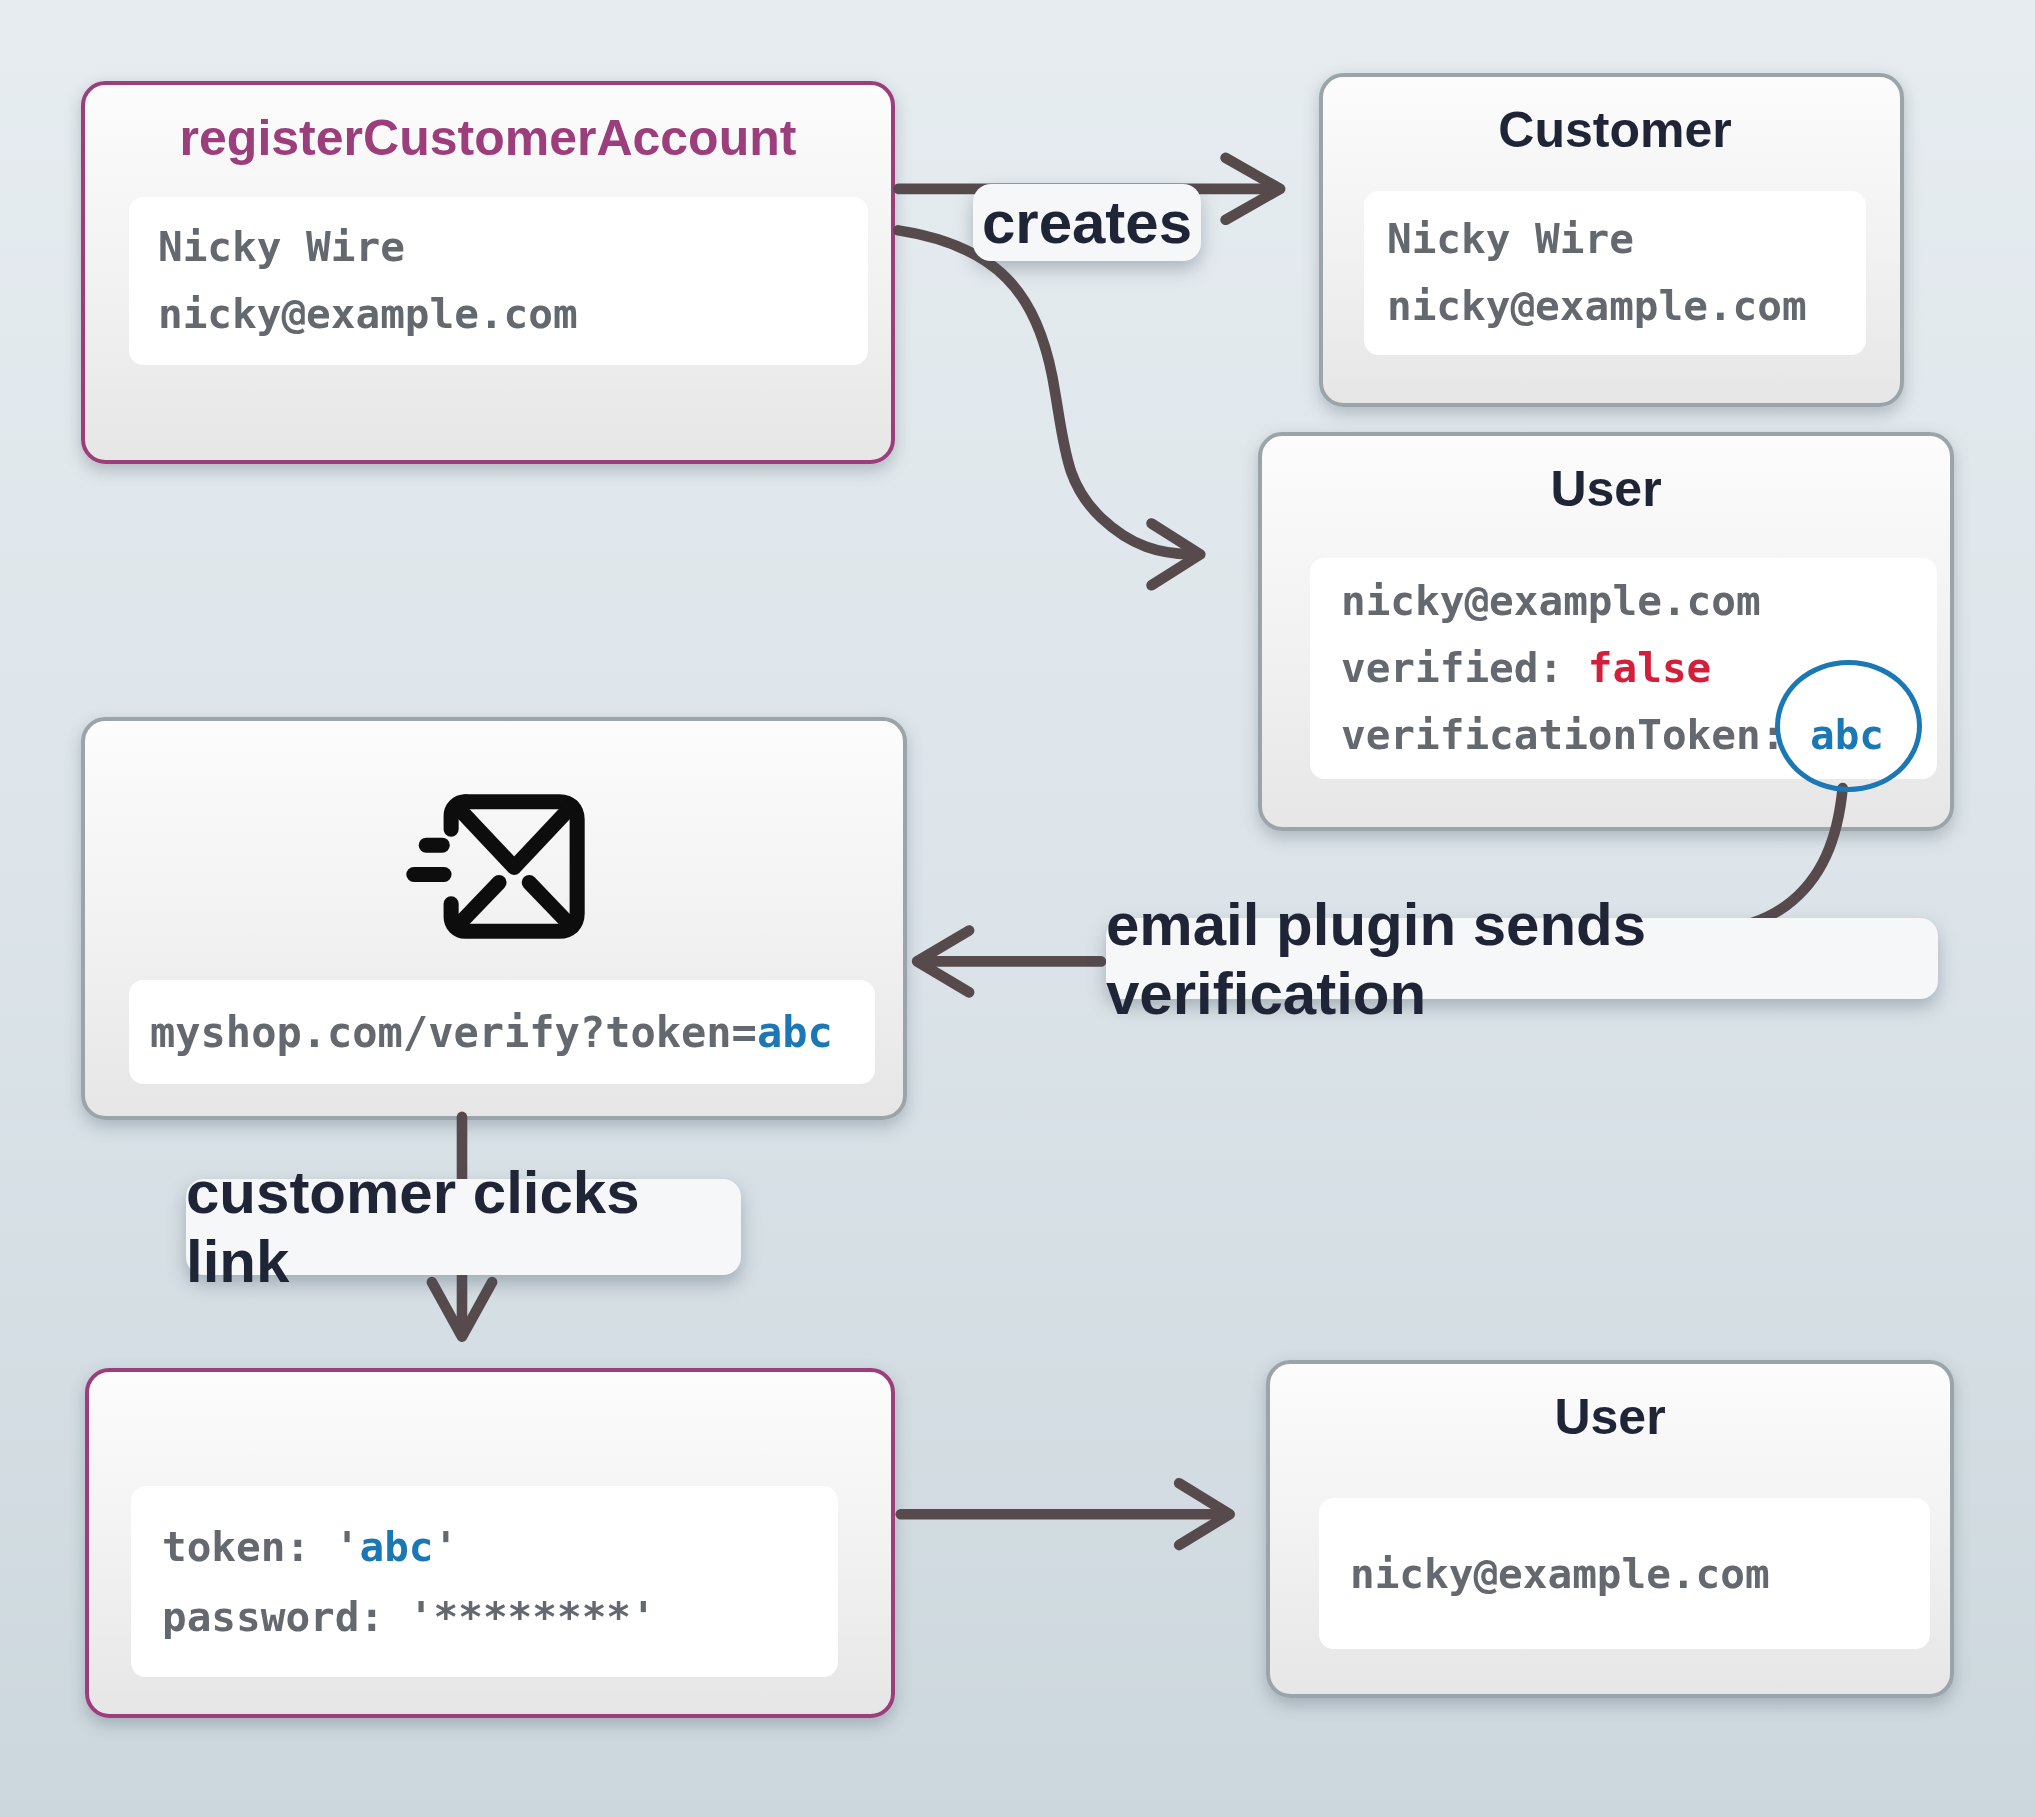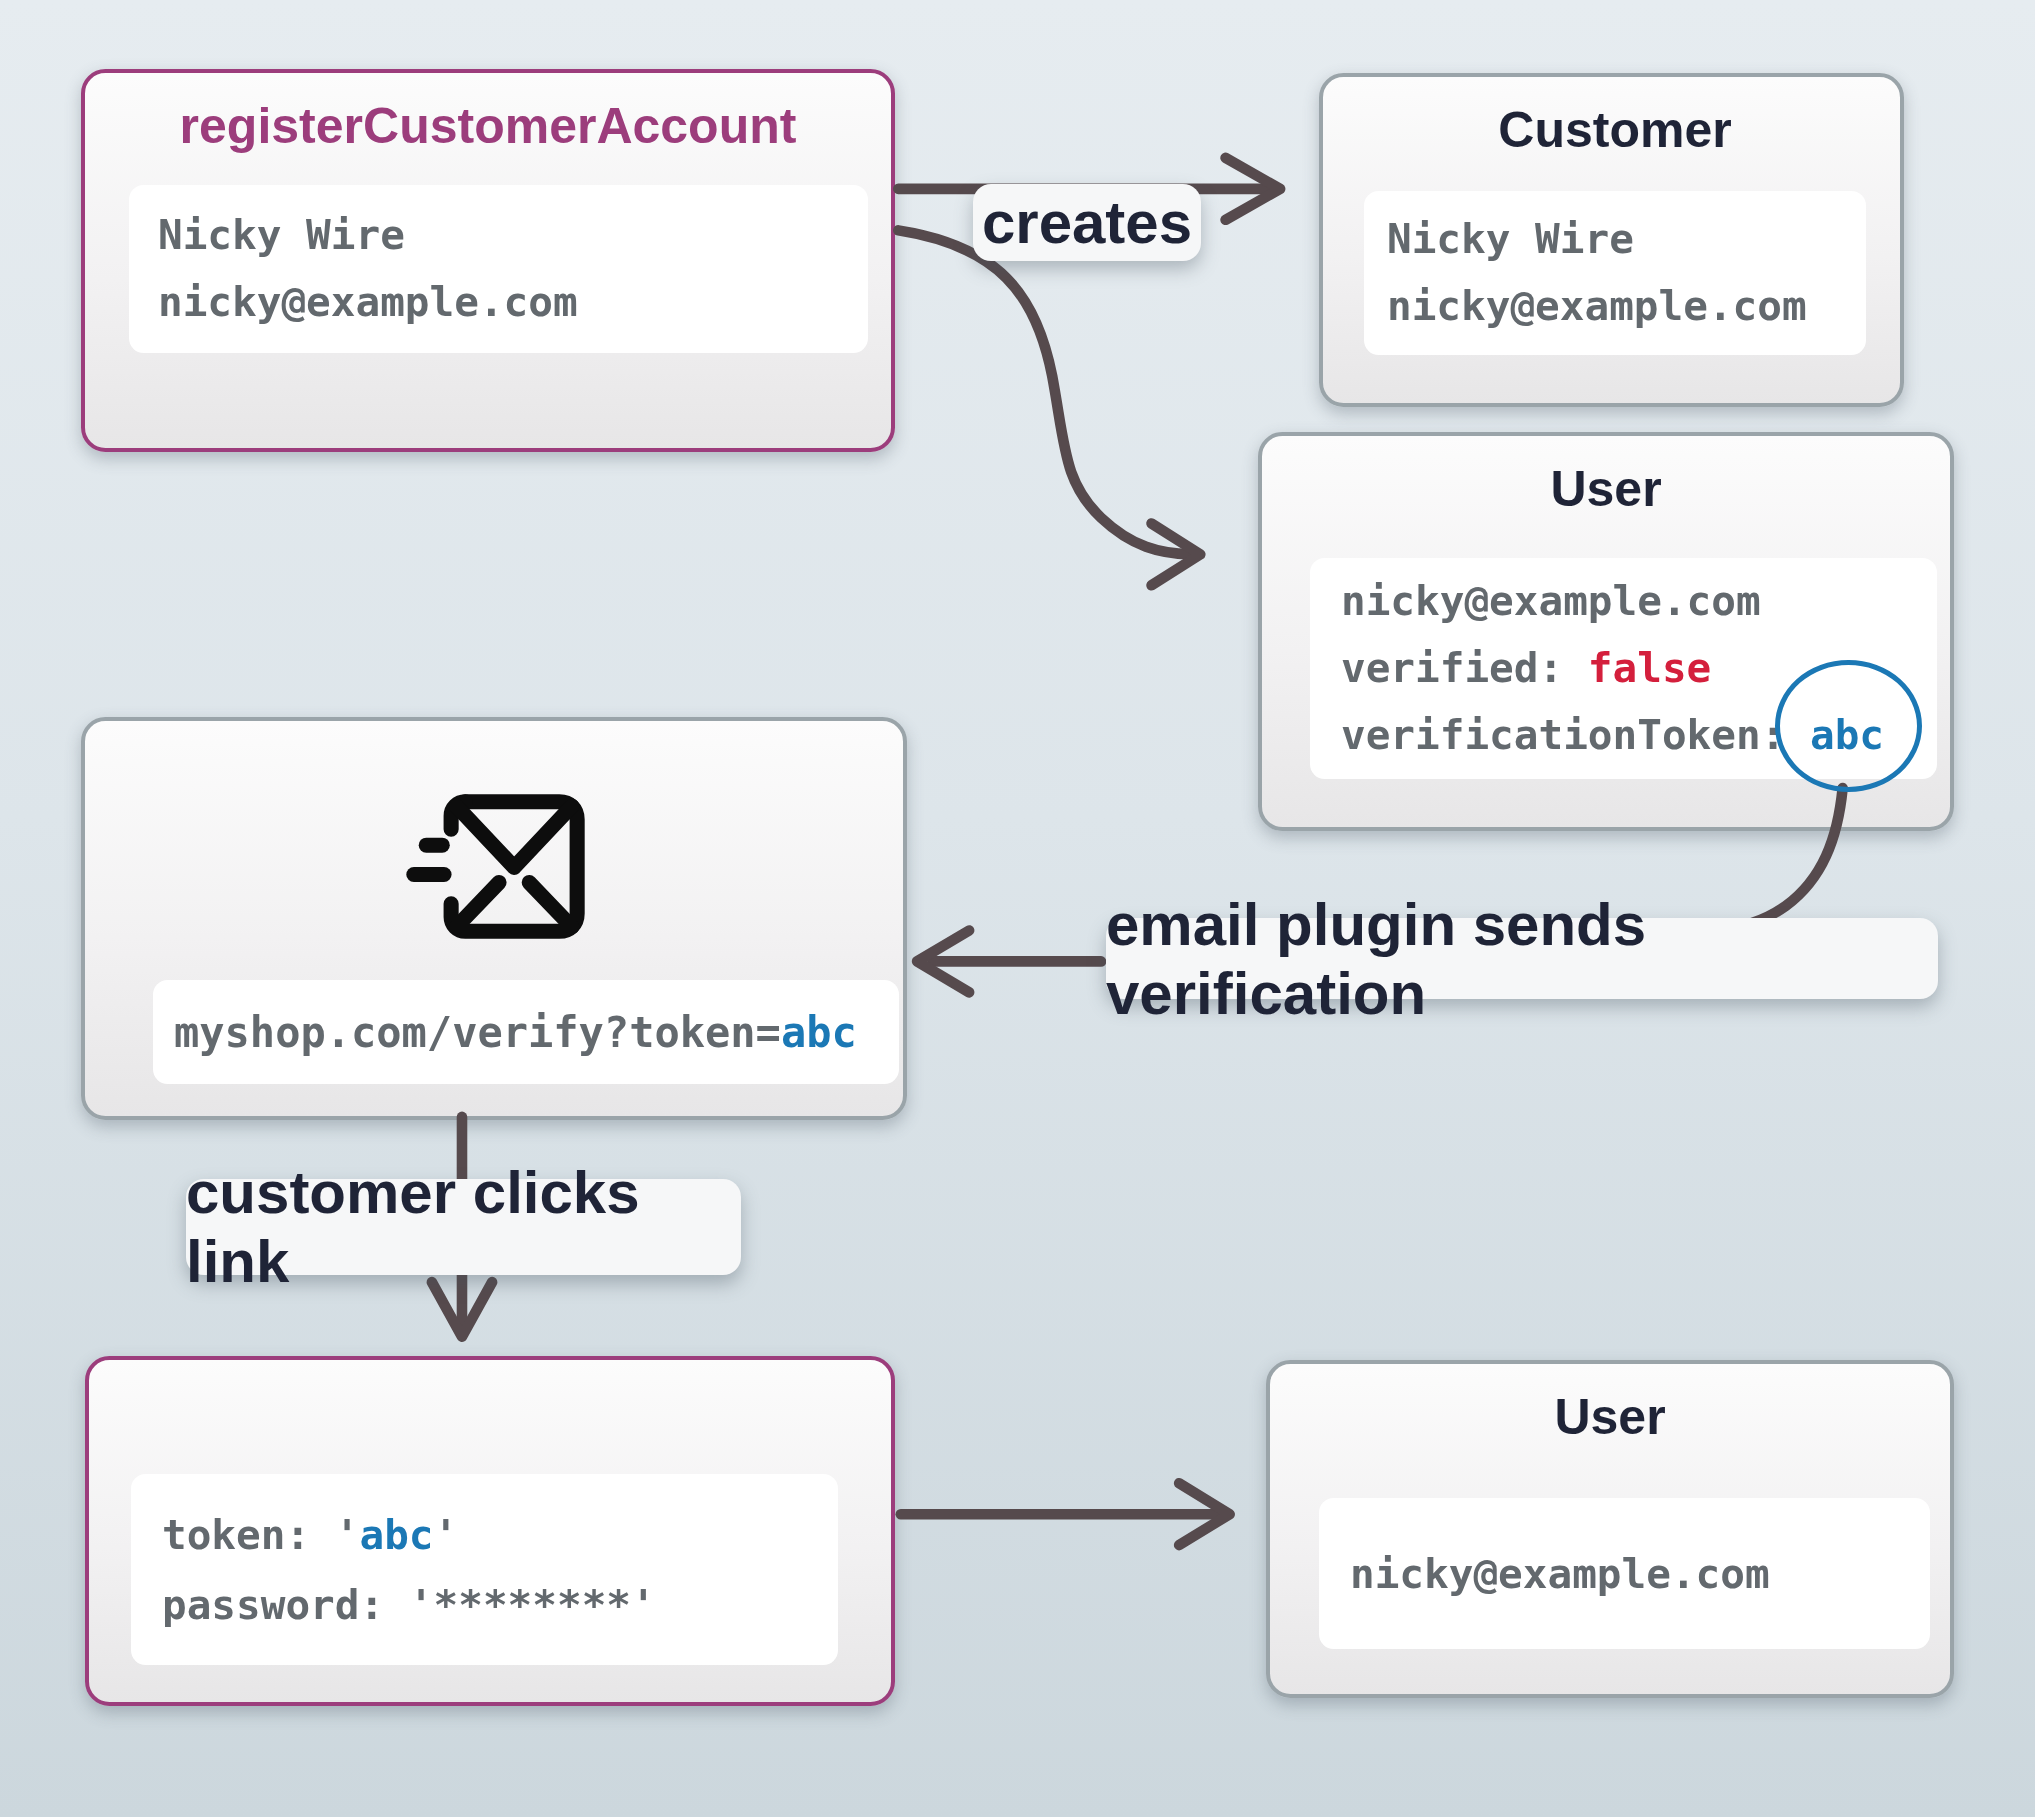--- a/index.html
+++ b/index.html
@@ -5,21 +5,21 @@
   html,body{margin:0;padding:0;}
   .canvas{
     position:relative;width:2036px;height:1817px;overflow:hidden;
     background:linear-gradient(180deg,#e6ecf0 0%,#dde5ea 45%,#ccd7dd 100%);
     font-family:"Liberation Sans",sans-serif;
   }
   
   .card{position:absolute;border-radius:24.4px;z-index:1;
     background:linear-gradient(180deg,#fcfcfc 0%,#f2f1f2 55%,#e7e6e7 100%);
     box-shadow:0 6.5px 16.3px rgba(70,82,95,.30);}
-  .card.purple{border:4.9px solid #9c3d7c;}
+  .card.purple{border:4.9px solid #9c3d7c;margin-top:12px;}
   .card.gray{border:4.9px solid #9aa4a9;}
   .card-title{margin-top:24.4px;text-align:center;font-weight:700;font-size:50px;color:#1f2437;}
   .card.purple .card-title{color:#9c3d7c;}
   .panel{position:absolute;background:#ffffff;border-radius:14.7px;
     display:flex;flex-direction:column;justify-content:center;}
   .mono-line{white-space:pre;font-family:"DejaVu Sans Mono",monospace;font-weight:600;
     font-size:41px;color:#63696e;line-height:67px;}
   .v-red{color:#d41f3c;}
   .v-green{color:#1fa11f;}
   .v-blue{color:#1b78b5;}
@@ -76,21 +76,21 @@
       <svg viewBox="0 0 24 24">
         <path d="M8.6 4.7 H19.2 C20.4 4.7 21.2 5.5 21.2 6.7 V17.3 C21.2 18.5 20.4 19.3 19.2 19.3 H8.6 C7.7 19.3 7 18.6 7 17.7 V16.2"></path>
         <path d="M7 7.8 V6.3 C7 5.4 7.7 4.7 8.6 4.7"></path>
         <path d="M7.6 5.2 L14.1 12.1 L20.6 5.2"></path>
         <path d="M7.6 18.8 L12.4 13.8"></path>
         <path d="M20.6 18.8 L15.8 13.8"></path>
         <path d="M4.2 9.6 H6"></path>
         <path d="M2.8 12.9 H6.2"></path>
       </svg>
     </div>
-    <div class="panel" style="left:44px;top:259px;width:725px;height:104px;padding-left:21px;margin-left:24px;">
+    <div class="panel" style="left:44px;top:259px;width:725px;height:104px;padding-left:21px;">
       <span class="mono-line" style="font-size:42px;"><span>myshop.com/verify?token=</span><span class="v-blue">abc</span></span>
     </div>
   </div>
 
   <div class="card purple" style="left:85px;top:1356px;width:802px;height:342px;">
     <div class="panel" style="left:42px;top:114px;width:676px;height:191px;padding-left:31px;">
       <span class="mono-line" style="line-height:70px;"><span>token: </span><span>'</span><span class="v-blue">abc</span><span>'</span></span>
       <span class="mono-line" style="line-height:70px;"><span>password: </span><span>'********'</span></span>
     </div>
   </div>

